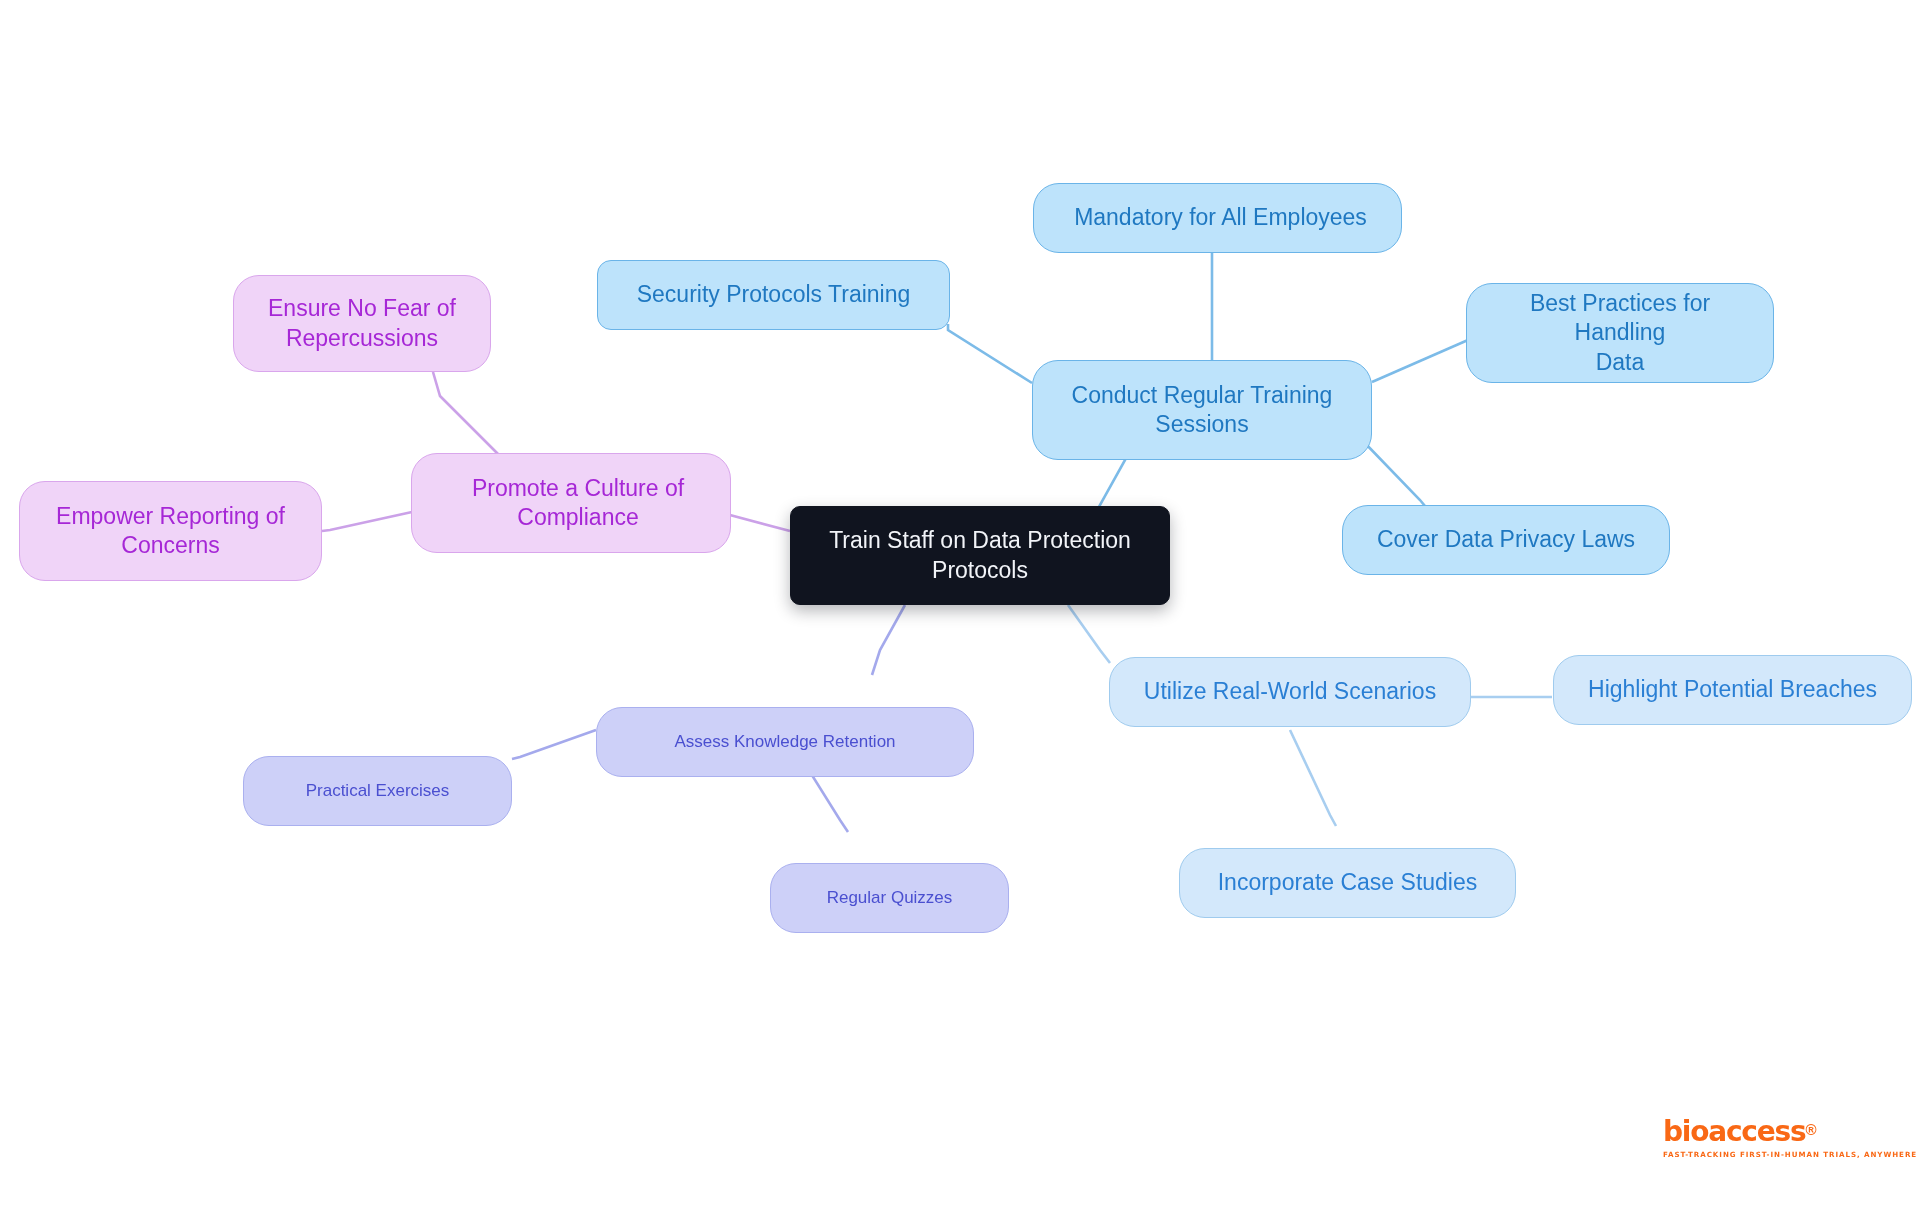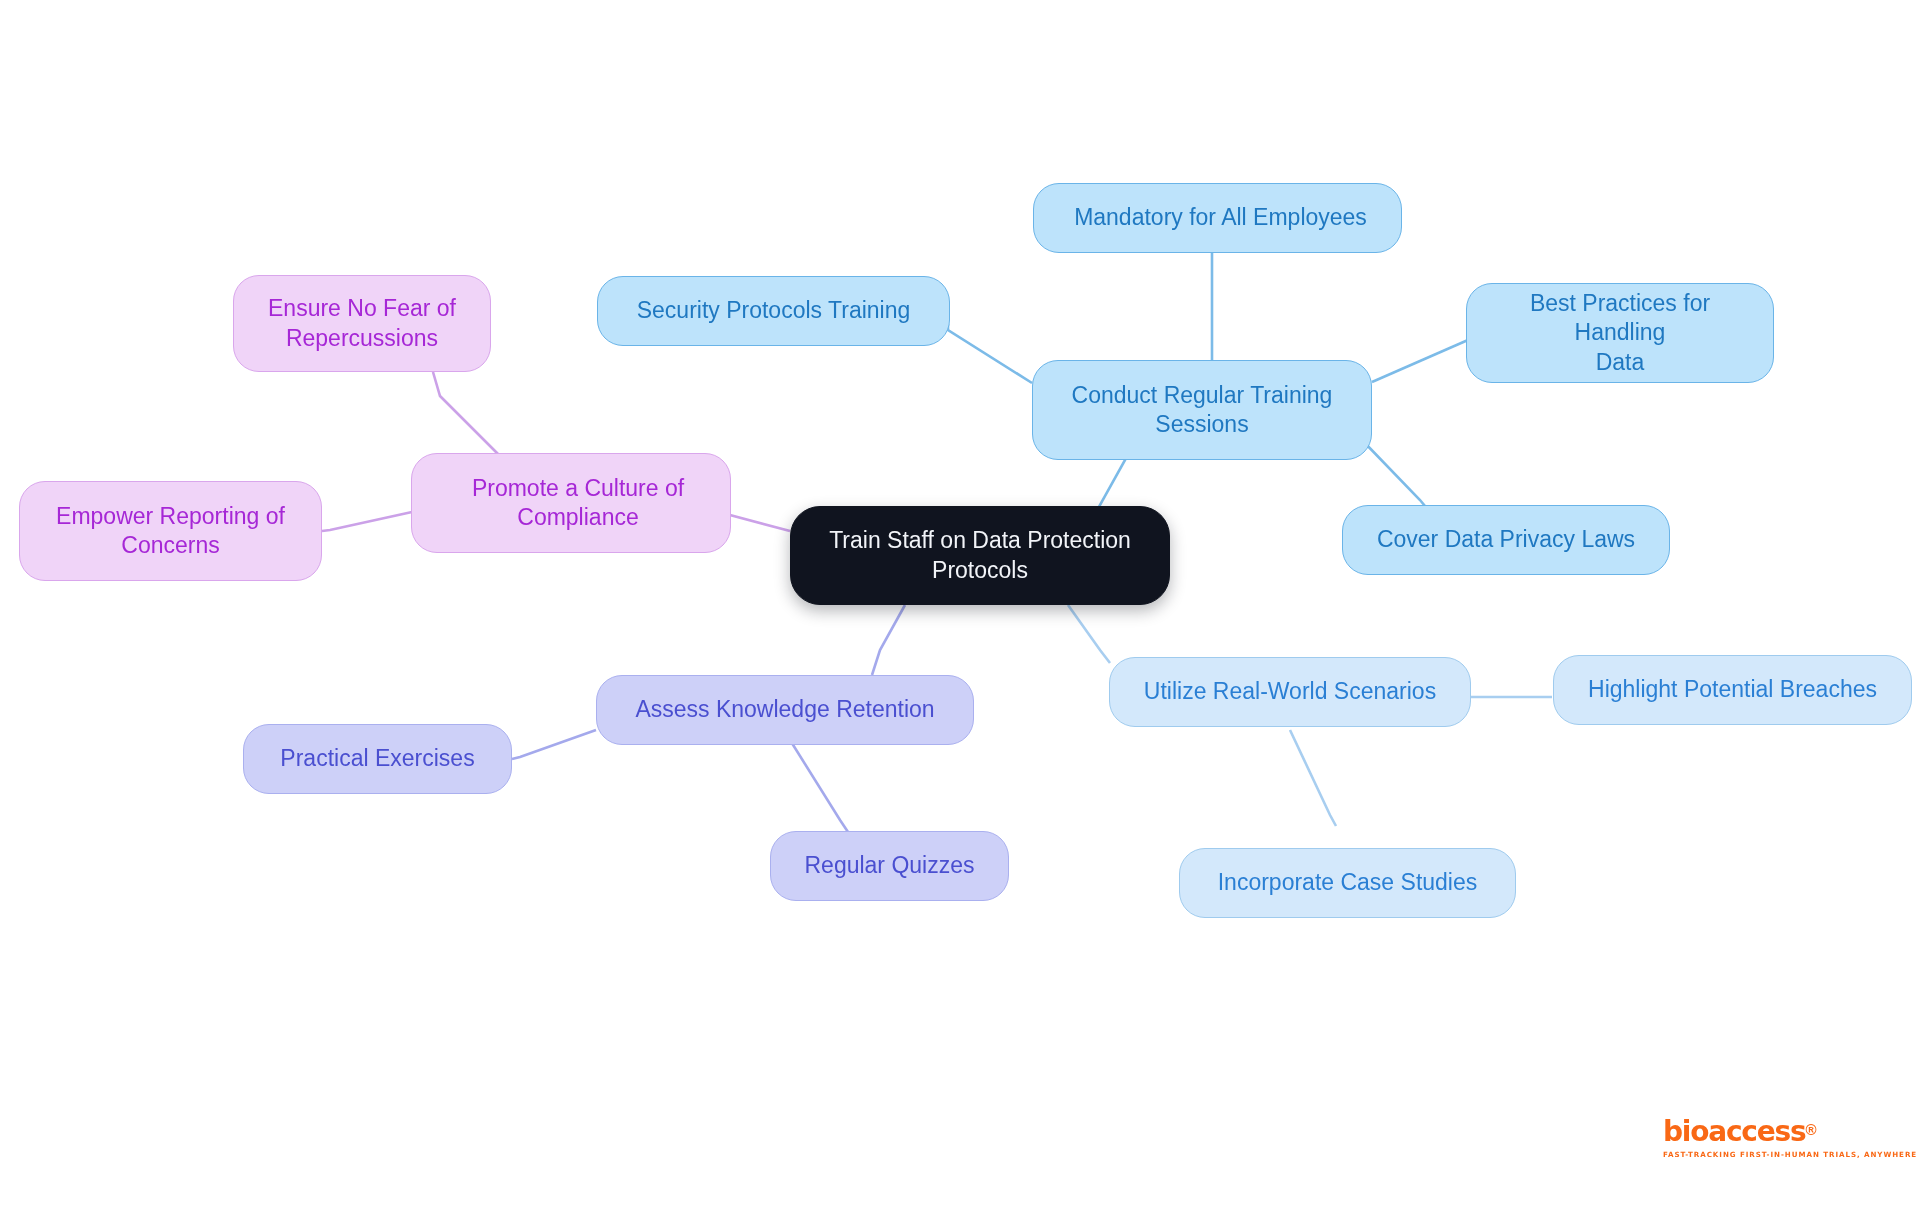--- a/index.html
+++ b/index.html
@@ -44,21 +44,21 @@
     border-width: 1.5px;
     line-height: 1.28;
     padding: 6px 16px;
     white-space: pre-line;
   }
 
   .node.root {
     background: #10141f;
     border-color: #10141f;
     color: #f2f4f8;
-    border-radius: 30px;
+    border-radius: 10px;
     font-size: 23px;
     box-shadow: 0 6px 16px rgba(12,16,28,0.30);
   }
 
   .node.blue {
     background: #bde3fb;
     border-color: #6ab4e8;
     color: #1f78c1;
     font-size: 23px;
   }
@@ -74,21 +74,22 @@
     background: #f0d4f8;
     border-color: #d9a6ec;
     color: #a627d6;
     font-size: 23px;
   }
 
   .node.indigo {
     background: #cdd0f8;
     border-color: #aab0ef;
     color: #4a4fd0;
-    font-size: 23px;
+    font-size: 17px;
+    margin-top: 32px;
   }
 
   #logo {
     position: absolute;
     left: 1663px;
     top: 1118px;
     width: 200px;
     height: 62px;
     user-select: none;
   }
@@ -159,21 +160,21 @@
   </svg>
 
   <div class="node root" style="left:790px; top:506px; width:380px; height:99px;">Train Staff on Data Protection
 Protocols</div>
 
   <div class="node blue" style="left:1032px; top:360px; width:340px; height:100px;">Conduct Regular Training
 Sessions</div>
 
   <div class="node blue" style="left:1033px; top:183px; width:369px; height:70px;padding-left:22px;">Mandatory for All Employees</div>
 
-  <div class="node blue" style="left:597px; top:276px; width:353px; height:70px;">Security Protocols Training</div>
+  <div class="node blue" style="left:597px; top:260px; width:353px; height:70px;border-radius:14px;">Security Protocols Training</div>
 
   <div class="node blue" style="left:1466px; top:283px; width:308px; height:100px;">Best Practices for Handling
 Data</div>
 
   <div class="node blue" style="left:1342px; top:505px; width:328px; height:70px;">Cover Data Privacy Laws</div>
 
   <div class="node magenta" style="left:411px; top:453px; width:320px; height:100px;padding-left:30px;">Promote a Culture of
 Compliance</div>
 
   <div class="node magenta" style="left:233px; top:275px; width:258px; height:97px;">Ensure No Fear of

